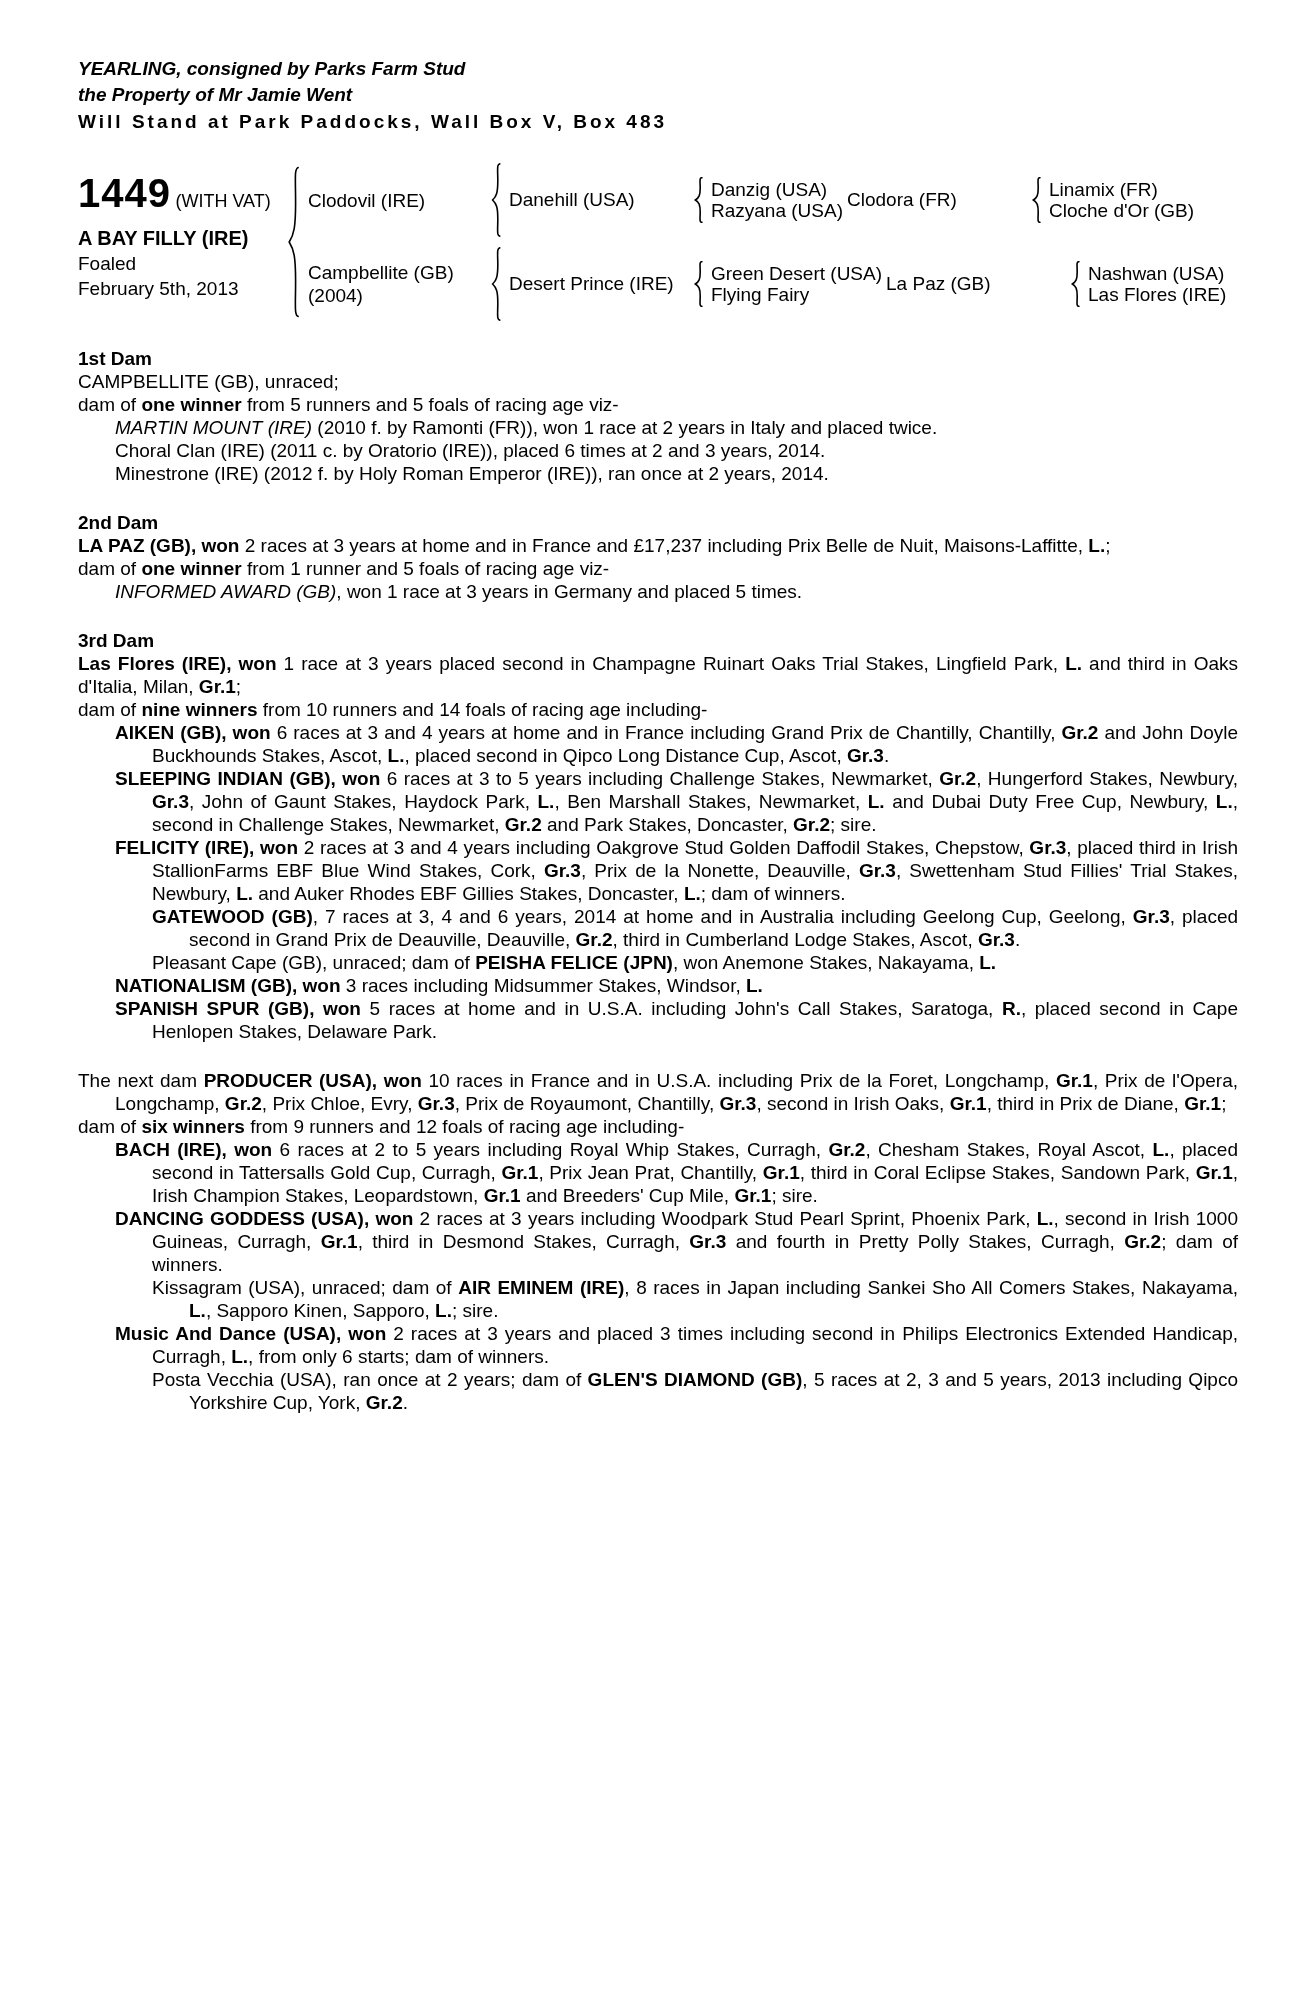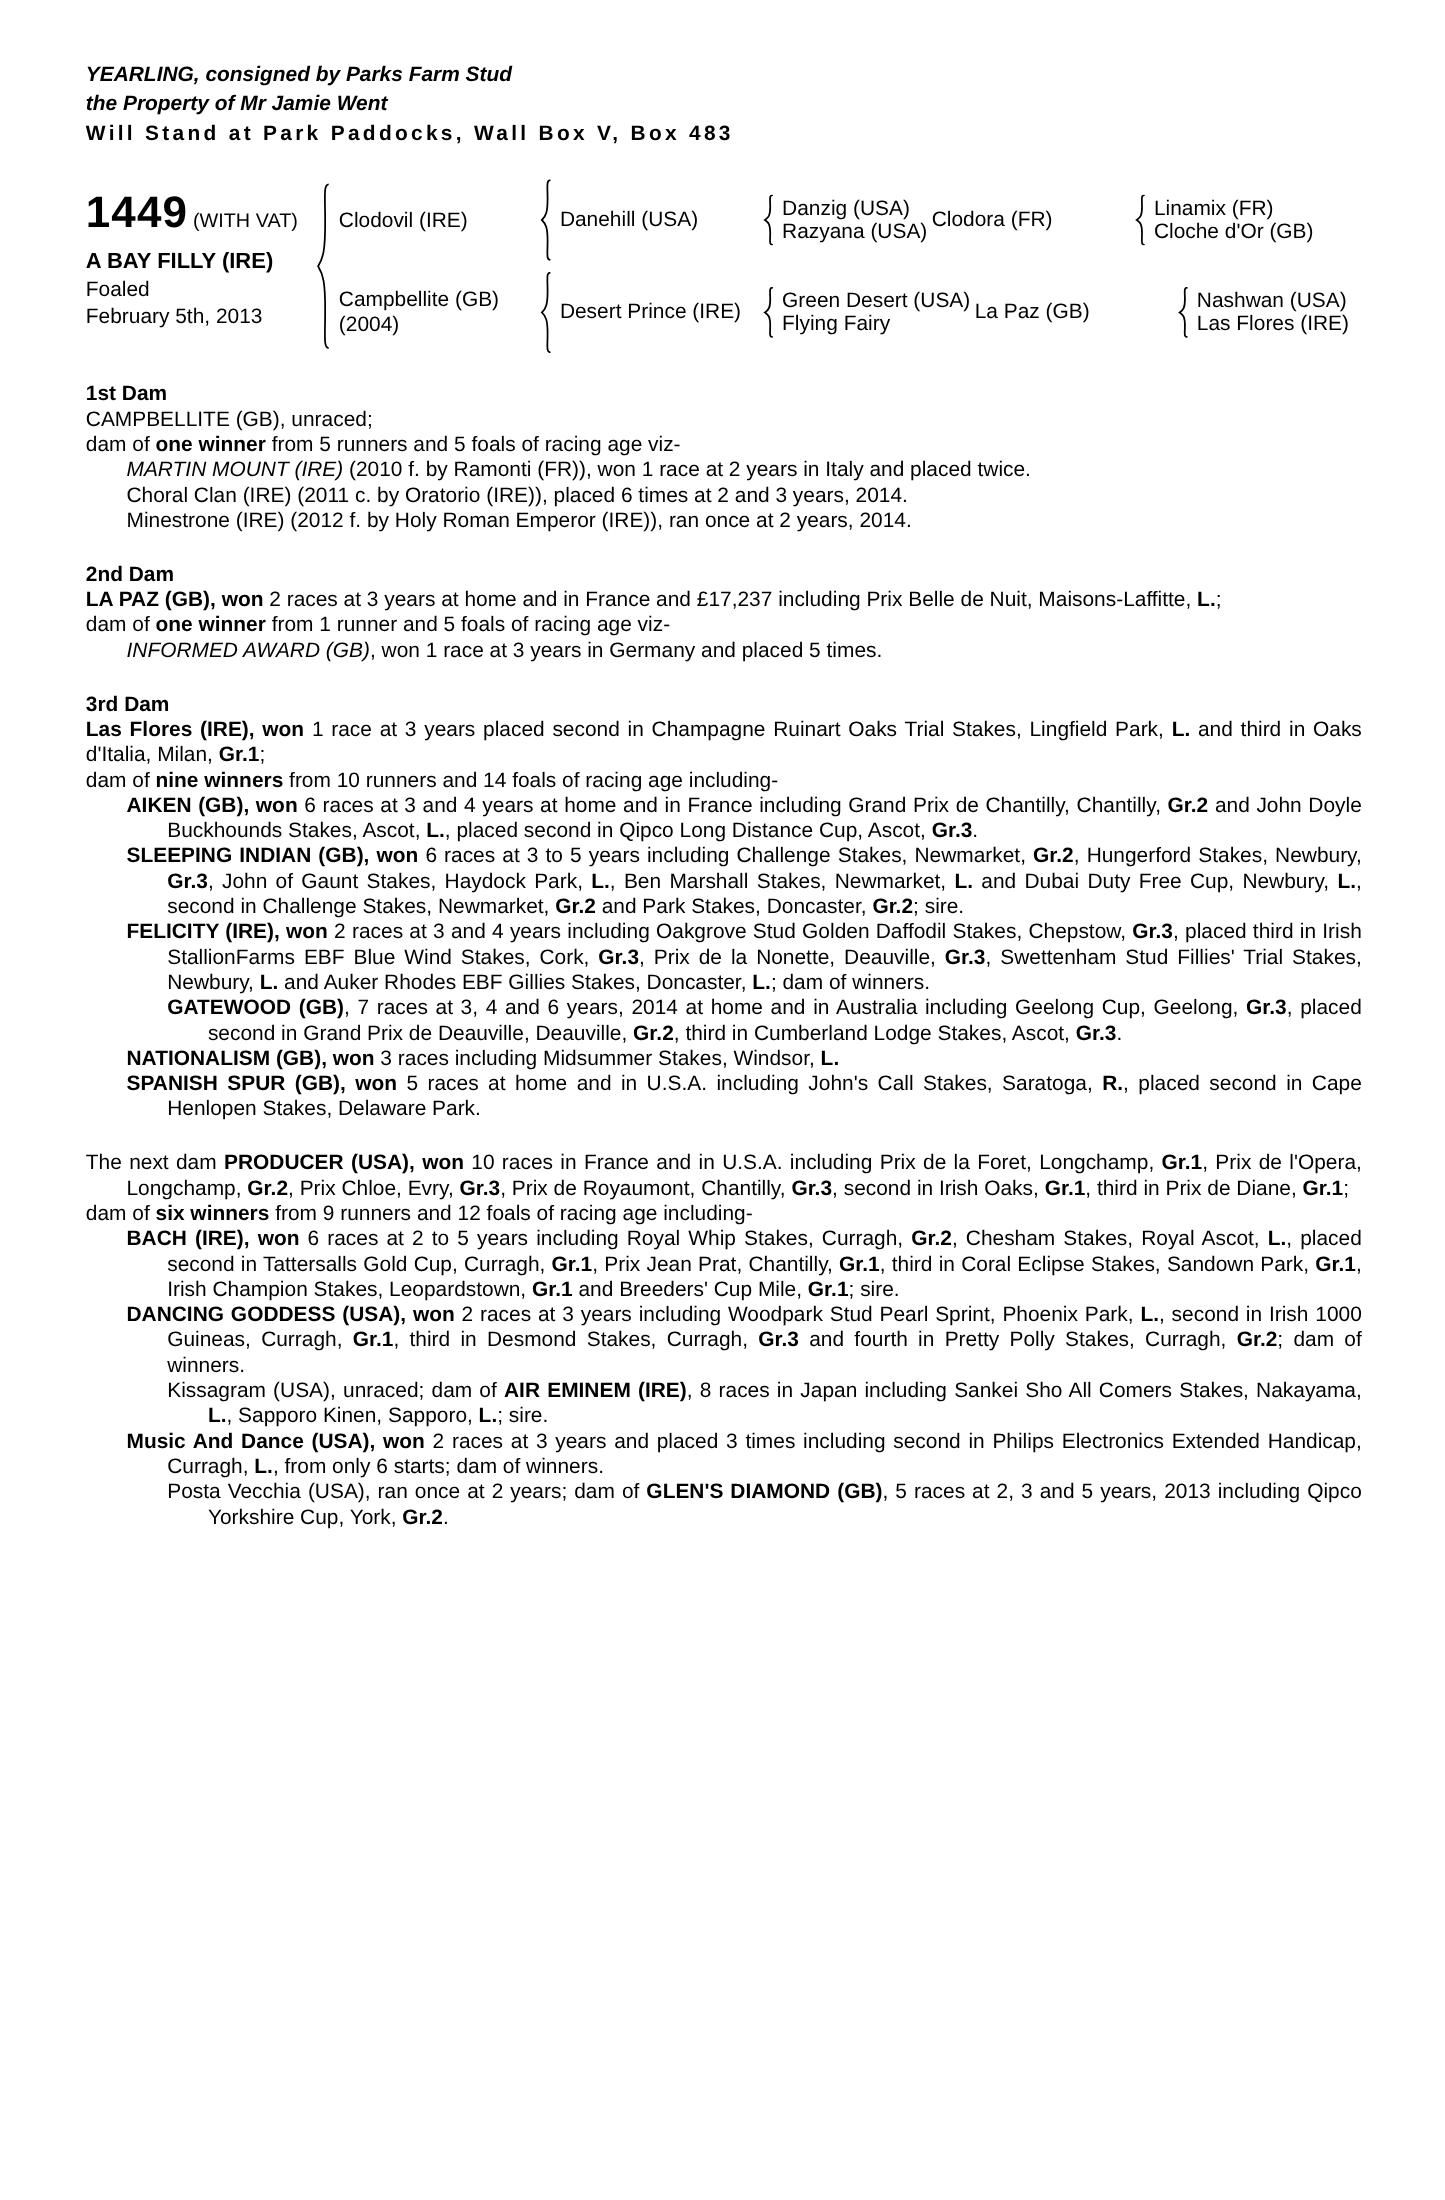--- a/index.html
+++ b/index.html
@@ -189,20 +189,21 @@
     </div>
 
     <div class="sec">
       <div class="sec-heading">3rd Dam</div>
       <div class="para p0"><span class="b">Las Flores (IRE), won</span><span> 1 race at 3 years placed second in Champagne Ruinart Oaks Trial Stakes, Lingfield Park, </span><span class="b">L.</span><span> and third in Oaks d'Italia, Milan, </span><span class="b">Gr.1</span><span>;</span></div>
       <div class="para p0"><span>dam of </span><span class="b">nine winners</span><span> from 10 runners and 14 foals of racing age including-</span></div>
       <div class="para p1"><span class="b">AIKEN (GB), won</span><span> 6 races at 3 and 4 years at home and in France including Grand Prix de Chantilly, Chantilly, </span><span class="b">Gr.2</span><span> and John Doyle Buckhounds Stakes, Ascot, </span><span class="b">L.</span><span>, placed second in Qipco Long Distance Cup, Ascot, </span><span class="b">Gr.3</span><span>.</span></div>
       <div class="para p1"><span class="b">SLEEPING INDIAN (GB), won</span><span> 6 races at 3 to 5 years including Challenge Stakes, Newmarket, </span><span class="b">Gr.2</span><span>, Hungerford Stakes, Newbury, </span><span class="b">Gr.3</span><span>, John of Gaunt Stakes, Haydock Park, </span><span class="b">L.</span><span>, Ben Marshall Stakes, Newmarket, </span><span class="b">L.</span><span> and Dubai Duty Free Cup, Newbury, </span><span class="b">L.</span><span>, second in Challenge Stakes, Newmarket, </span><span class="b">Gr.2</span><span> and Park Stakes, Doncaster, </span><span class="b">Gr.2</span><span>; sire.</span></div>
       <div class="para p1"><span class="b">FELICITY (IRE), won</span><span> 2 races at 3 and 4 years including Oakgrove Stud Golden Daffodil Stakes, Chepstow, </span><span class="b">Gr.3</span><span>, placed third in Irish StallionFarms EBF Blue Wind Stakes, Cork, </span><span class="b">Gr.3</span><span>, Prix de la Nonette, Deauville, </span><span class="b">Gr.3</span><span>, Swettenham Stud Fillies' Trial Stakes, Newbury, </span><span class="b">L.</span><span> and Auker Rhodes EBF Gillies Stakes, Doncaster, </span><span class="b">L.</span><span>; dam of winners.</span></div>
       <div class="para p2"><span class="b">GATEWOOD (GB)</span><span>, 7 races at 3, 4 and 6 years, 2014 at home and in Australia including Geelong Cup, Geelong, </span><span class="b">Gr.3</span><span>, placed second in Grand Prix de Deauville, Deauville, </span><span class="b">Gr.2</span><span>, third in Cumberland Lodge Stakes, Ascot, </span><span class="b">Gr.3</span><span>.</span></div>
+      <div class="para p2"><span>Pleasant Cape (GB), unraced; dam of </span><span class="b">PEISHA FELICE (JPN)</span><span>, won Anemone Stakes, Nakayama, </span><span class="b">L.</span></div>
       <div class="para p1"><span class="b">NATIONALISM (GB), won</span><span> 3 races including Midsummer Stakes, Windsor, </span><span class="b">L.</span></div>
       <div class="para p1"><span class="b">SPANISH SPUR (GB), won</span><span> 5 races at home and in U.S.A. including John's Call Stakes, Saratoga, </span><span class="b">R.</span><span>, placed second in Cape Henlopen Stakes, Delaware Park.</span></div>
     </div>
 
     <div class="sec">
       <div class="para p0 hang"><span>The next dam </span><span class="b">PRODUCER (USA), won</span><span> 10 races in France and in U.S.A. including Prix de la Foret, Longchamp, </span><span class="b">Gr.1</span><span>, Prix de l'Opera, Longchamp, </span><span class="b">Gr.2</span><span>, Prix Chloe, Evry, </span><span class="b">Gr.3</span><span>, Prix de Royaumont, Chantilly, </span><span class="b">Gr.3</span><span>, second in Irish Oaks, </span><span class="b">Gr.1</span><span>, third in Prix de Diane, </span><span class="b">Gr.1</span><span>;</span></div>
       <div class="para p0"><span>dam of </span><span class="b">six winners</span><span> from 9 runners and 12 foals of racing age including-</span></div>
       <div class="para p1"><span class="b">BACH (IRE), won</span><span> 6 races at 2 to 5 years including Royal Whip Stakes, Curragh, </span><span class="b">Gr.2</span><span>, Chesham Stakes, Royal Ascot, </span><span class="b">L.</span><span>, placed second in Tattersalls Gold Cup, Curragh, </span><span class="b">Gr.1</span><span>, Prix Jean Prat, Chantilly, </span><span class="b">Gr.1</span><span>, third in Coral Eclipse Stakes, Sandown Park, </span><span class="b">Gr.1</span><span>, Irish Champion Stakes, Leopardstown, </span><span class="b">Gr.1</span><span> and Breeders' Cup Mile, </span><span class="b">Gr.1</span><span>; sire.</span></div>
       <div class="para p1"><span class="b">DANCING GODDESS (USA), won</span><span> 2 races at 3 years including Woodpark Stud Pearl Sprint, Phoenix Park, </span><span class="b">L.</span><span>, second in Irish 1000 Guineas, Curragh, </span><span class="b">Gr.1</span><span>, third in Desmond Stakes, Curragh, </span><span class="b">Gr.3</span><span> and fourth in Pretty Polly Stakes, Curragh, </span><span class="b">Gr.2</span><span>; dam of winners.</span></div>
       <div class="para p2"><span>Kissagram (USA), unraced; dam of </span><span class="b">AIR EMINEM (IRE)</span><span>, 8 races in Japan including Sankei Sho All Comers Stakes, Nakayama, </span><span class="b">L.</span><span>, Sapporo Kinen, Sapporo, </span><span class="b">L.</span><span>; sire.</span></div>

